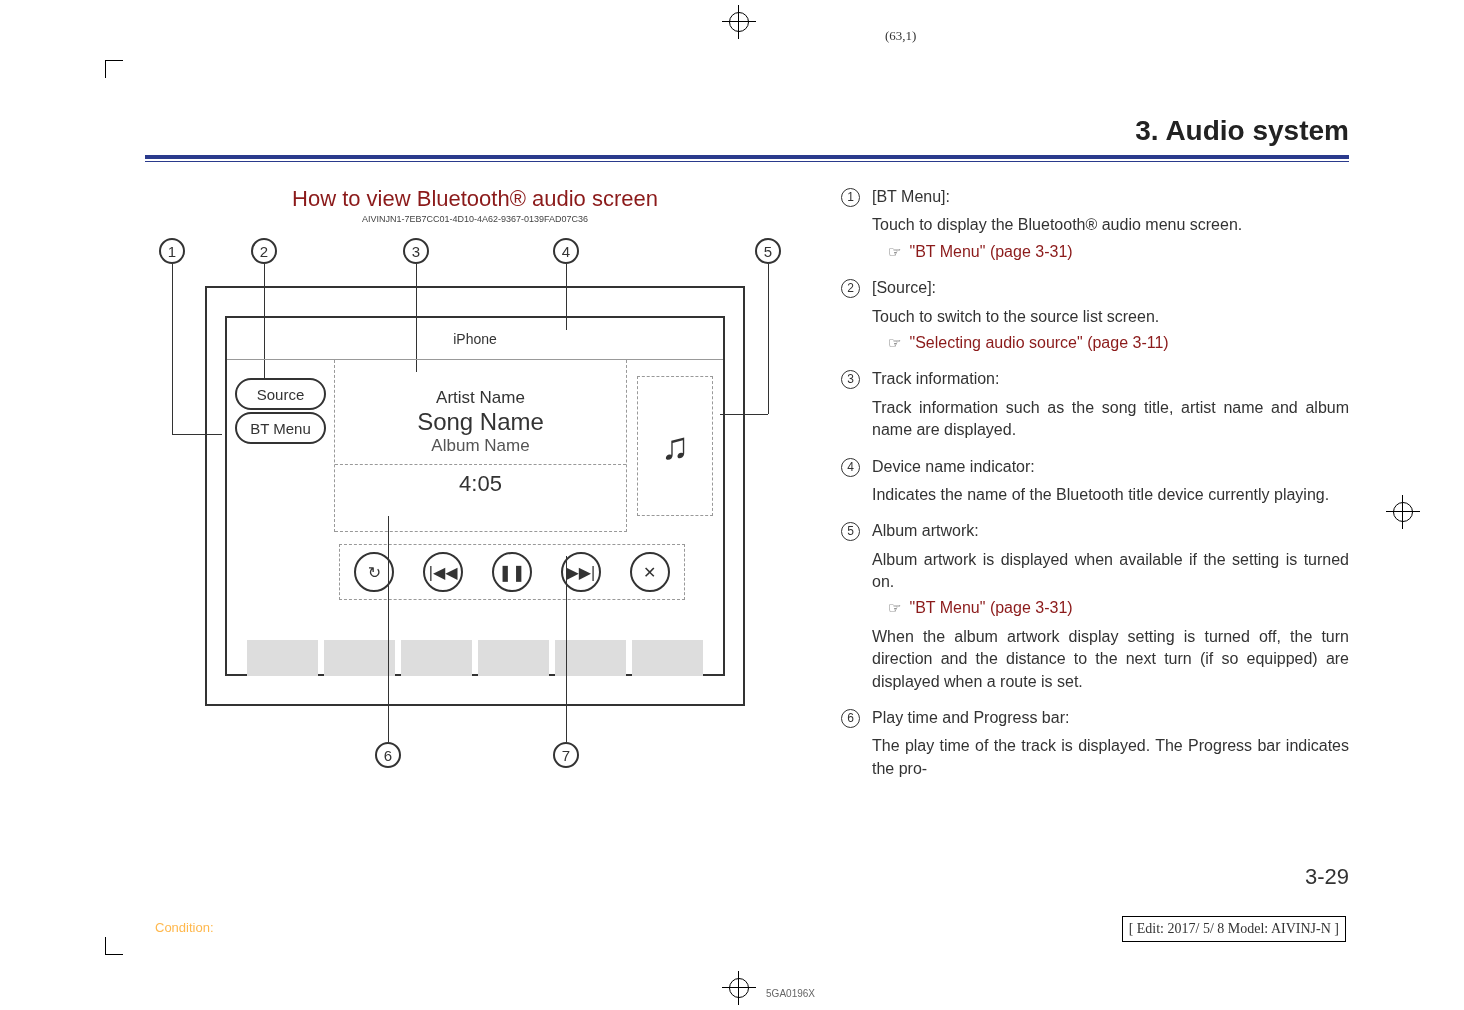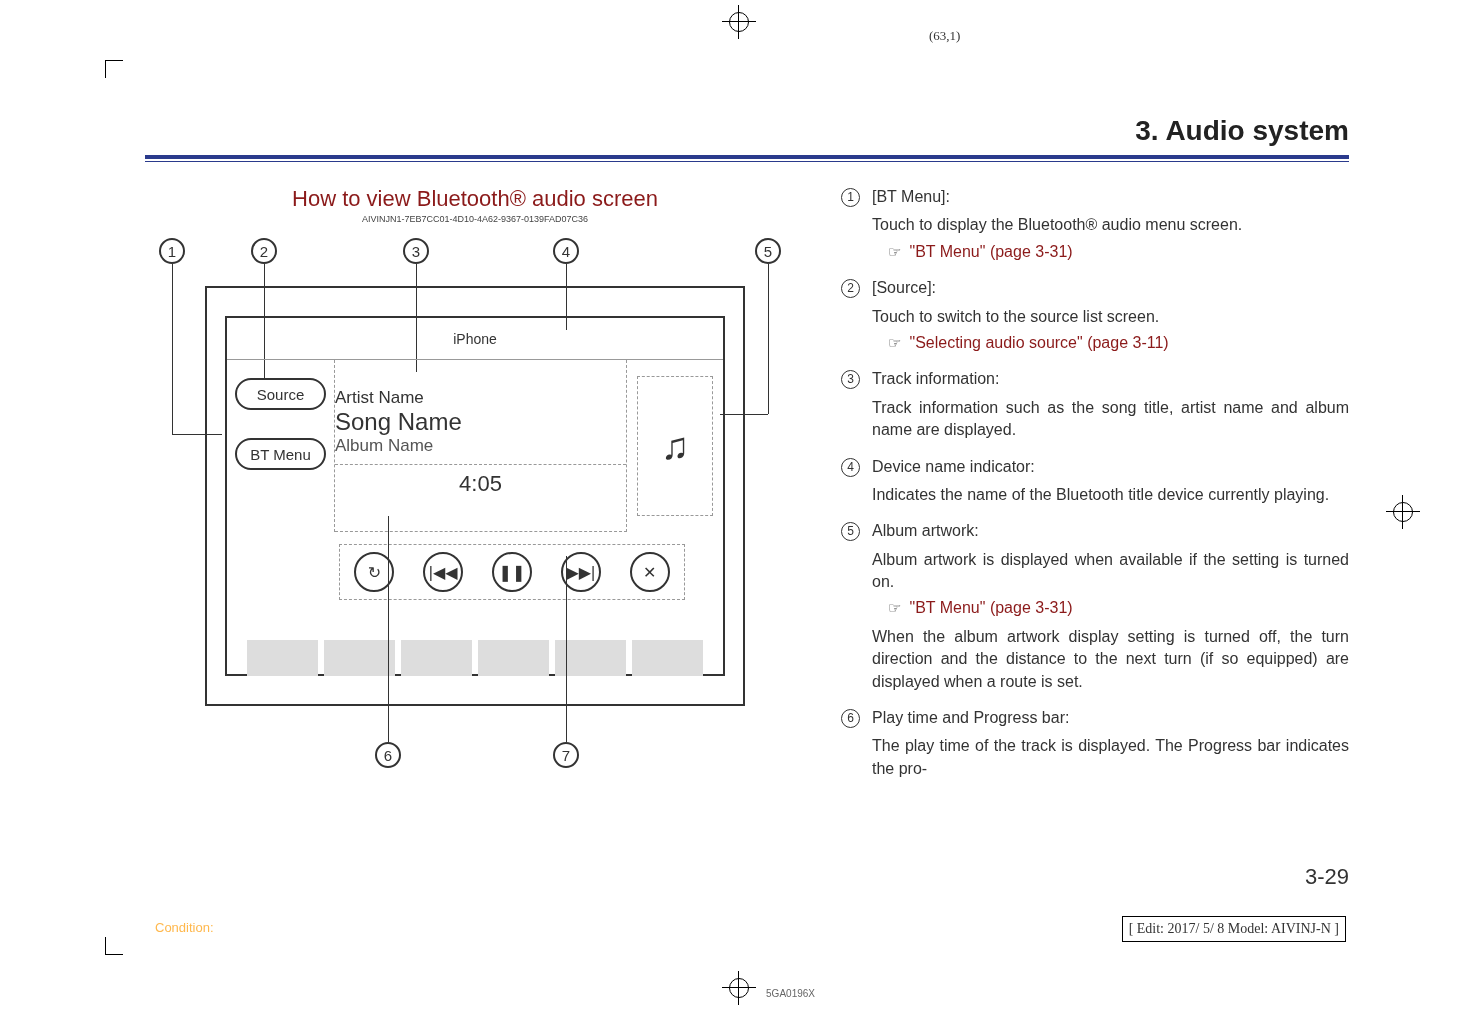--- a/index.html
+++ b/index.html
@@ -10,21 +10,20 @@
       background: #fff;
       position: relative;
       color: #333;
     }
     .page-marker {
       position: absolute;
       top: 28px;
       left: 885px;
       font-size: 13px;
       font-family: "Times New Roman", serif;
-      margin-left: 44px;
     }
     .crop-tl, .crop-tr, .crop-bl, .crop-br, .crop-t, .crop-b, .crop-l, .crop-r {
       position: absolute;
       border-color: #000;
     }
     .crop-tl { top: 60px; left: 105px; width: 18px; height: 18px; border-left: 1px solid #000; border-top: 1px solid #000; }
     .crop-bl { bottom: 55px; left: 105px; width: 18px; height: 18px; border-left: 1px solid #000; border-bottom: 1px solid #000; }
     .reg-top { position: absolute; top: 5px; left: 722px; }
     .reg-bottom { position: absolute; bottom: 5px; left: 722px; }
     .reg-right { position: absolute; top: 495px; right: 44px; }
@@ -126,37 +125,38 @@
     .mid-row {
       display: flex;
       height: 172px;
     }
     .side-buttons {
       width: 108px;
       border-right: 1px dashed #999;
       padding: 18px 8px;
       display: flex;
       flex-direction: column;
-      gap: 28px;
+      gap: 2px;
     }
     .pill {
       border: 2px solid #333;
       border-radius: 18px;
       height: 32px;
       display: flex;
       align-items: center;
       justify-content: center;
       font-size: 15px;
       background: #fff;
     }
     .track-area {
       flex: 1;
       border-right: 1px dashed #999;
       display: flex;
       flex-direction: column;
+      align-items: center;
       justify-content: center;
       border-bottom: 1px dashed #999;
       position: relative;
     }
     .track-area .artist { font-size: 17px; }
     .track-area .song { font-size: 24px; font-weight: 500; }
     .track-area .album { font-size: 17px; color: #555; }
     .track-time {
       border-top: 1px dashed #999;
       width: 100%;

